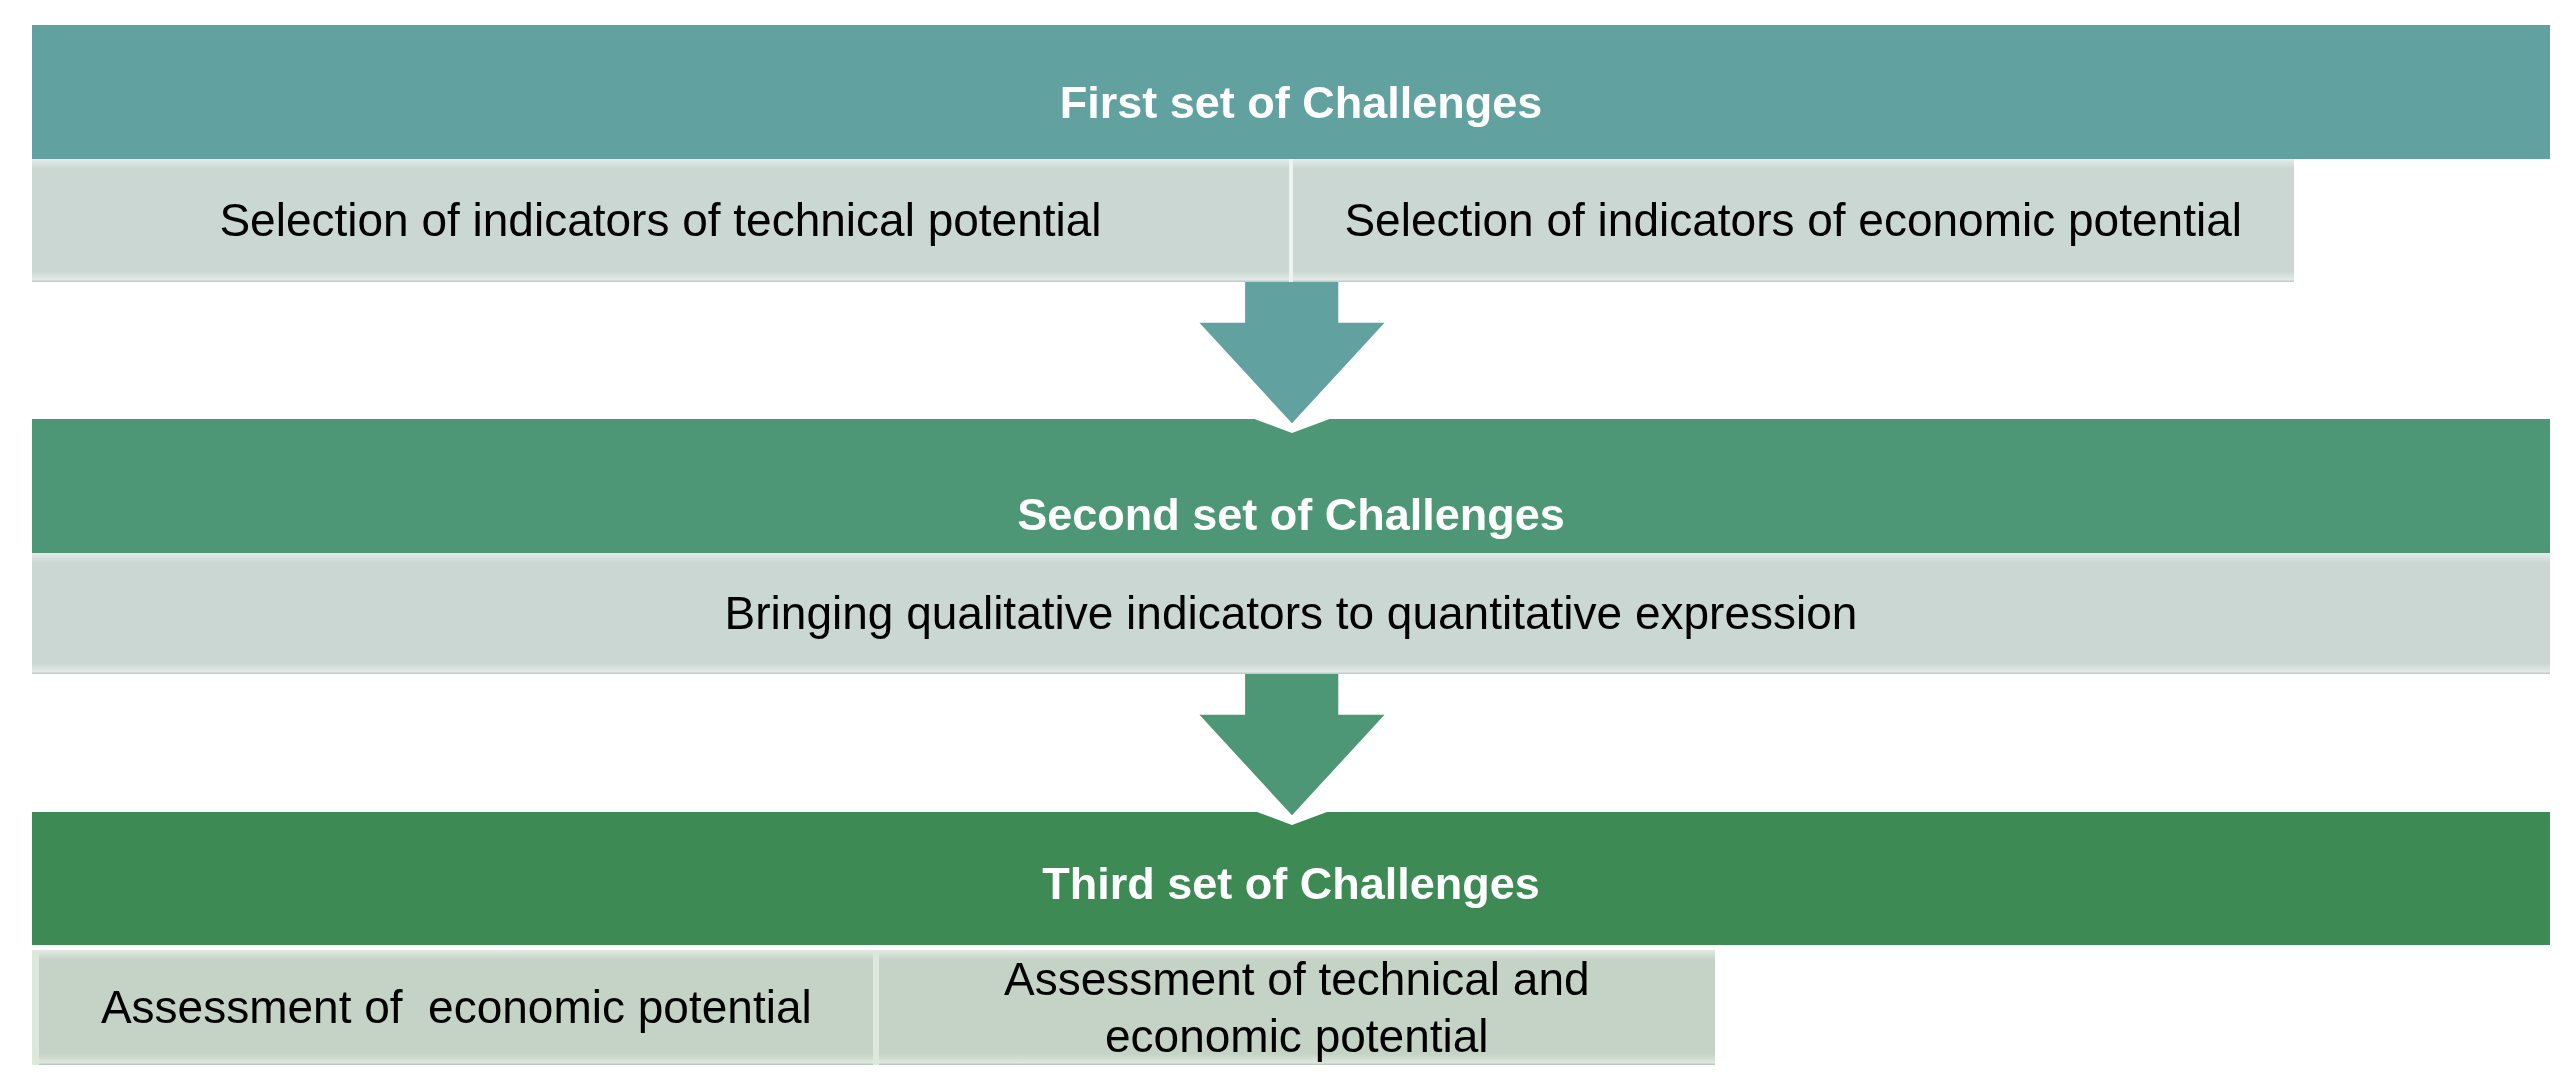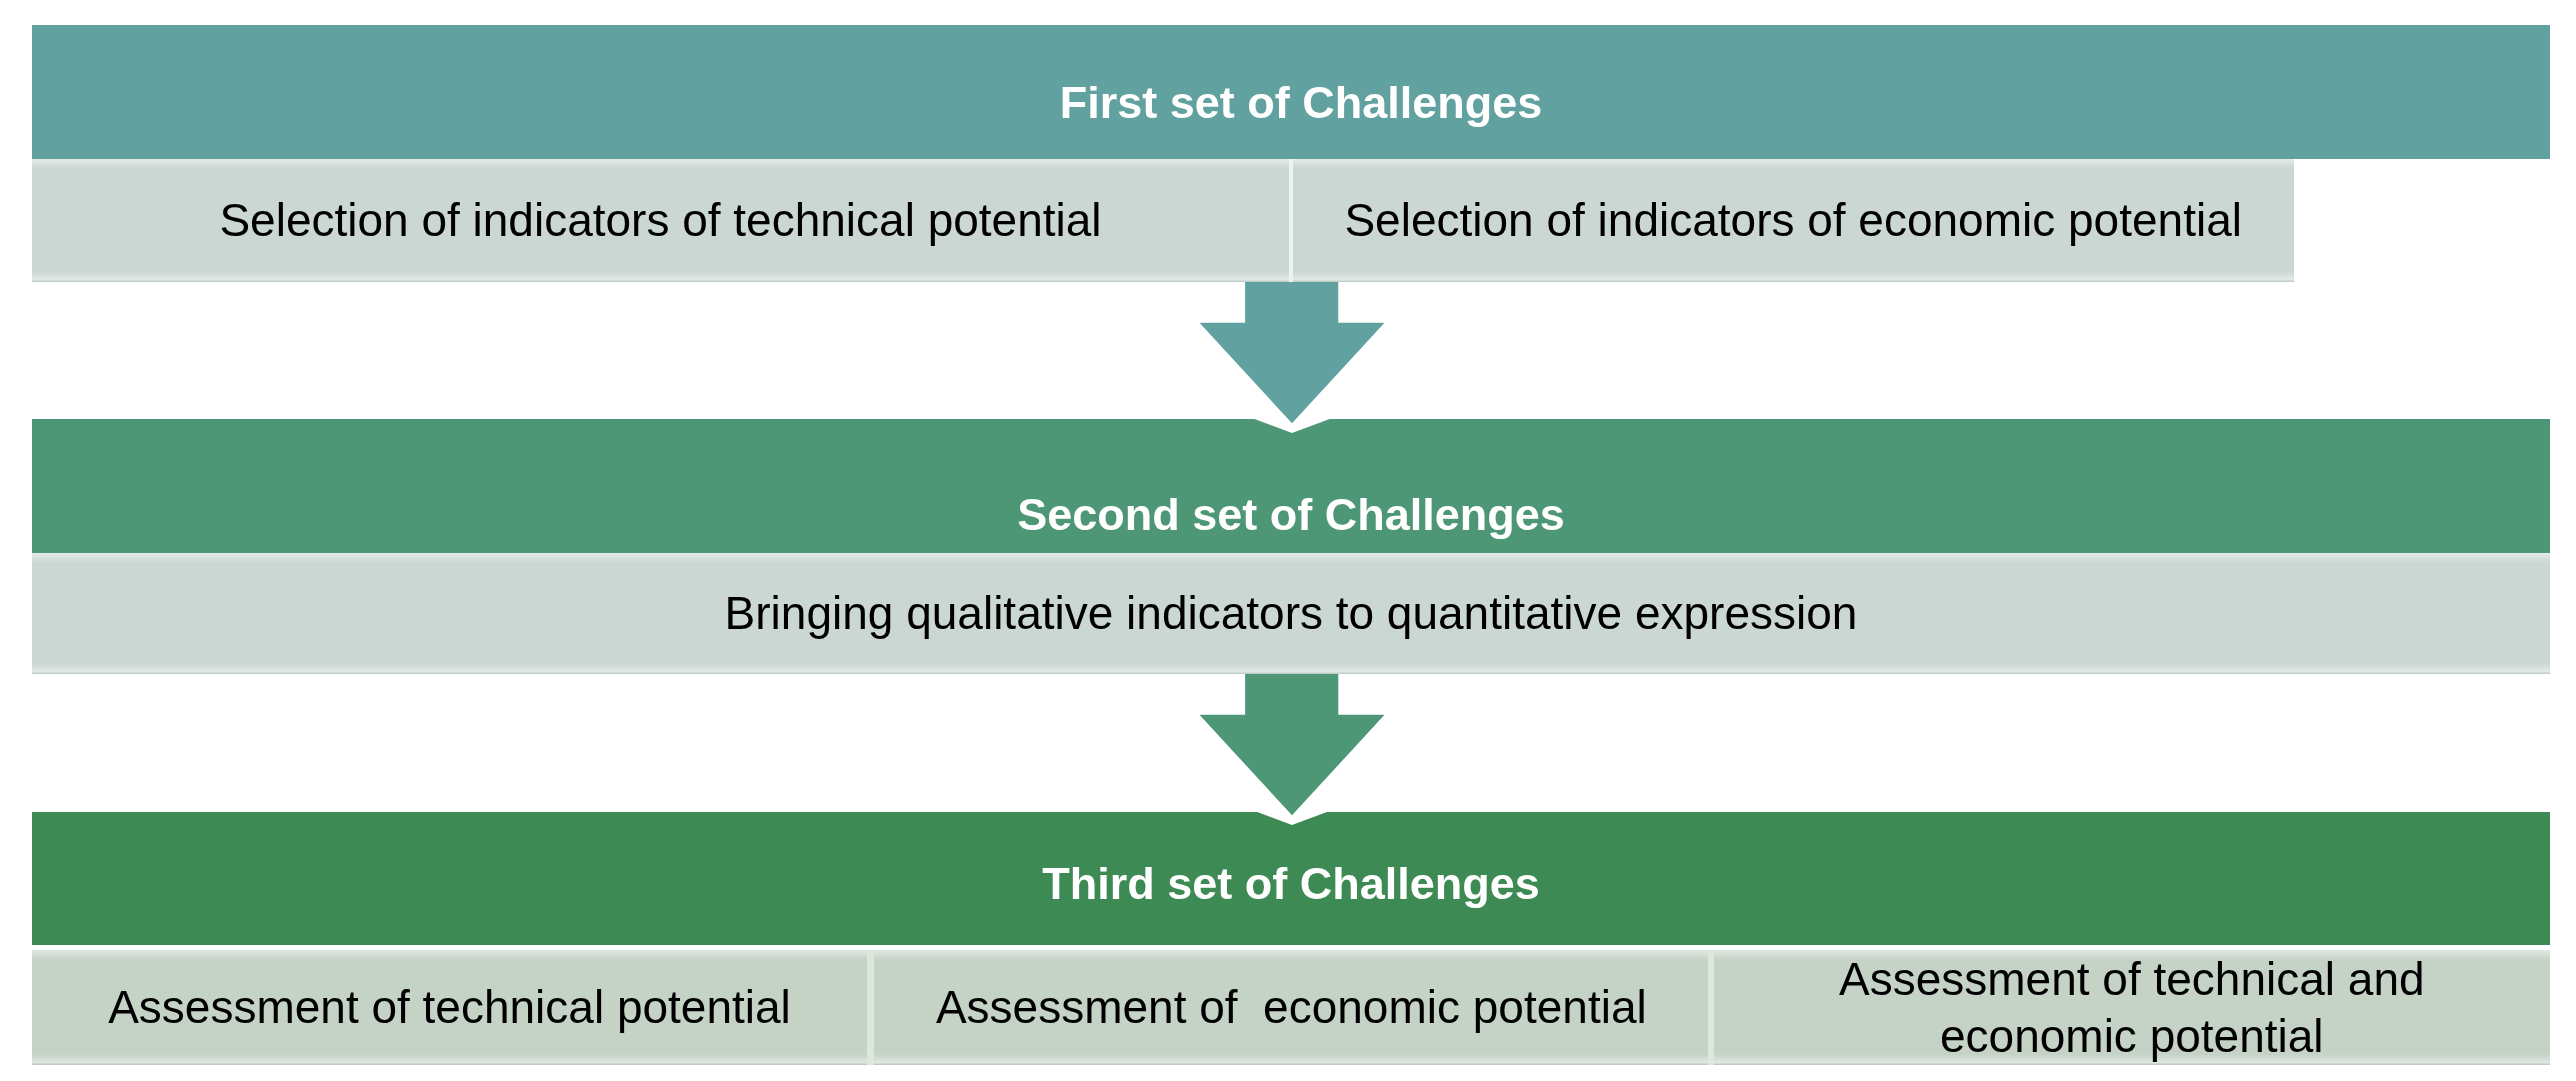--- a/index.html
+++ b/index.html
@@ -95,23 +95,20 @@
   <svg class="arrow-svg" id="arrow-2" viewBox="0 0 304 248" aria-hidden="true">
     <polygon points="88,224 216,224 152,248" fill="#ffffff"></polygon>
     <polygon points="75,0 228,0 228,67 304,67 152,232 0,67 75,67" fill="#4d9777"></polygon>
   </svg>
 
   <div class="band header-band" id="header-3" style="background-color: rgb(61, 138, 85);">
     <span class="header-label">Third set of Challenges</span>
   </div>
 
   <div class="body-row" id="body-3">
-    <div class="cell cell-a" style="background-color: rgb(197, 211, 199);">
-      <span class="cell-label">Assessment of technical potential</span>
-    </div>
     <div class="gap gap-1"></div>
     <div class="cell cell-b" style="background-color: rgb(197, 211, 199);">
       <span class="cell-label">Assessment of  economic potential</span>
     </div>
     <div class="gap gap-2"></div>
     <div class="cell cell-c" style="background-color: rgb(197, 211, 199);">
       <span class="cell-label">Assessment of technical and
 economic potential</span>
     </div>
   </div>

